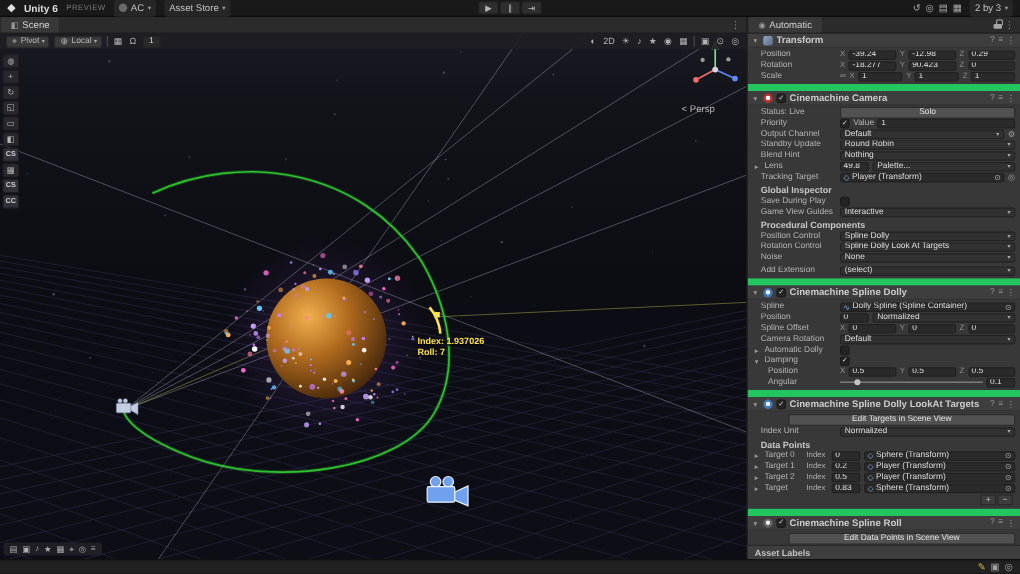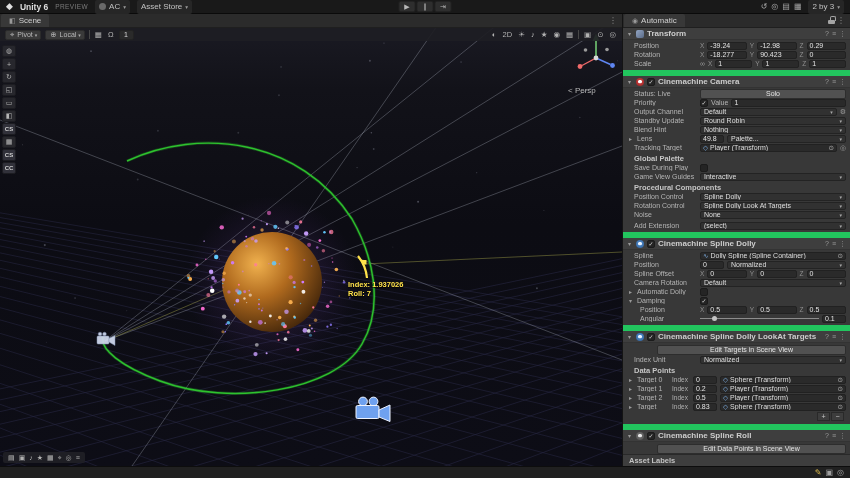--- a/index.html
+++ b/index.html
@@ -647,21 +647,21 @@
               <span class="lbl">Tracking Target</span>
               <div class="flds">
                 <div class="obj">
                   <span class="obj-ic">◇</span>
                   <span class="obj-t">Player (Transform)</span>
                   <span class="picker">⊙</span>
                 </div>
                 <span class="hic">◎</span>
               </div>
             </div>
-            <div class="sect">Global Palette</div>
+            <div class="sect">Global Inspector</div>
             <div class="row">
               <span class="lbl">Save During Play</span>
               <div class="flds">
                   <span class="cb"></span>
                 </div>
             </div>
             <div class="row">
               <span class="lbl">Game View Guides</span>
               <div class="flds">
                 <div class="drop">

